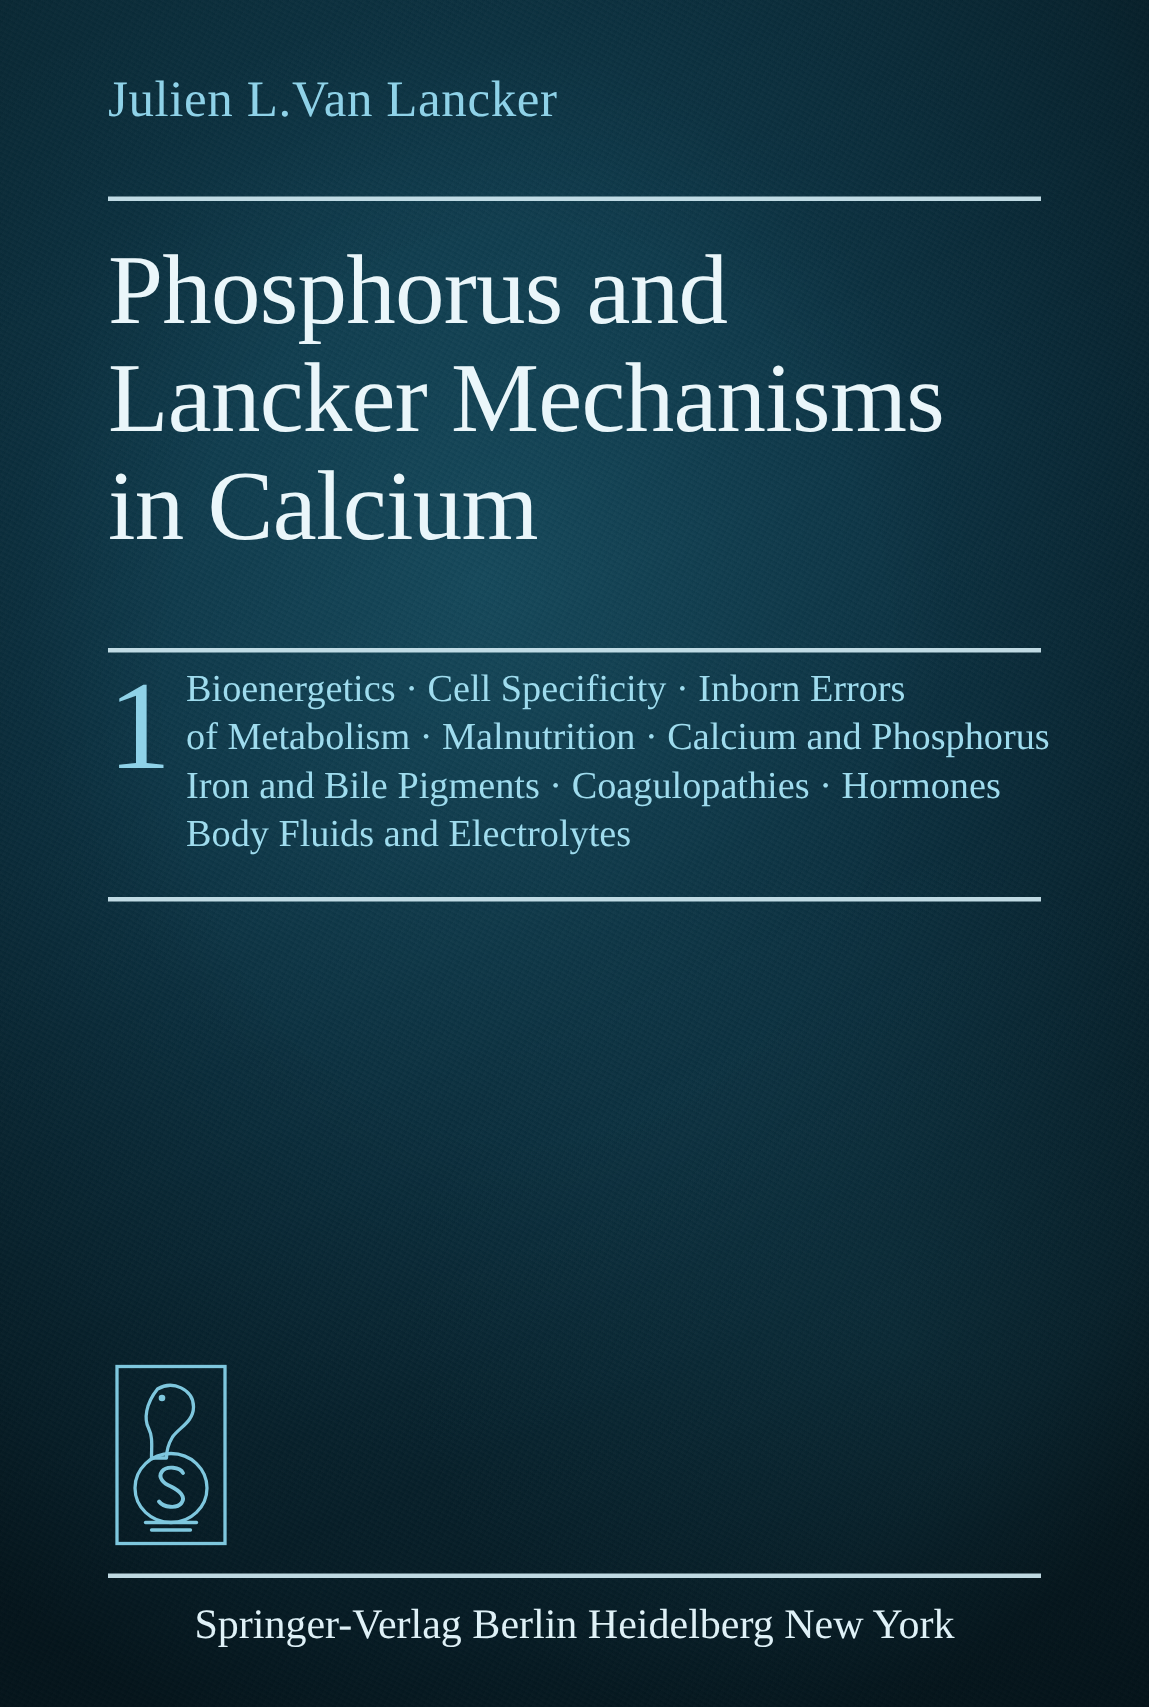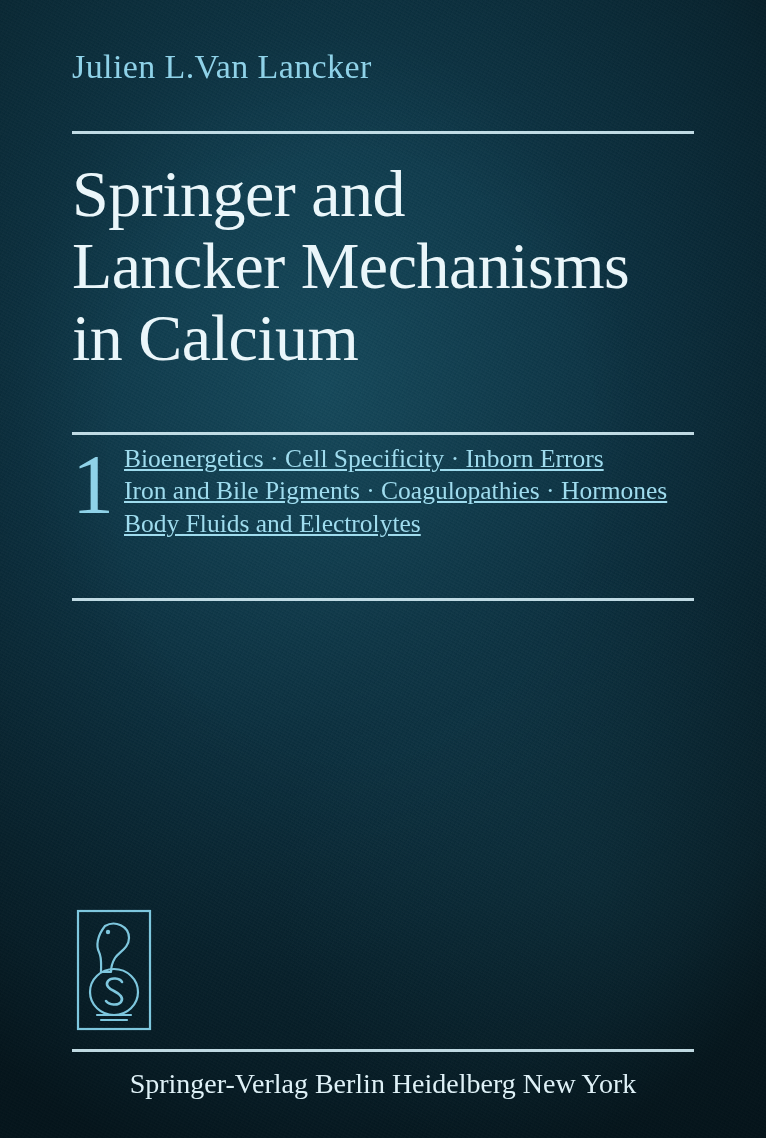--- a/index.html
+++ b/index.html
@@ -97,21 +97,21 @@
     width: 52px;
     flex: 0 0 52px;
     margin-top: 2px;
   }
   .subjects {
     flex: 1;
     font-size: 25.5px;
     line-height: 1.27;
     color: #9fdcee;
   }
-  .subjects .sline { display: block; white-space: nowrap; text-decoration: underline; }
+  .subjects .sline { display: block; white-space: nowrap; }
 
   .logo {
     position: absolute;
     left: 3px;
     top: 908px;
     width: 78px;
     height: 124px;
   }
 
   .publisher {
@@ -132,31 +132,32 @@
   <div class="grain"></div>
   <div class="vignette"></div>
 
   <div class="content">
 
     <div class="author">Julien L.Van Lancker</div>
 
     <div class="rule rule-top"></div>
 
     <div class="title">
-      <span class="line">Springer and</span>
+      <span class="line">Phosphorus and</span>
       <span class="line">Lancker Mechanisms</span>
       <span class="line">in Calcium</span>
     </div>
 
     <div class="rule rule-mid"></div>
 
     <div class="volume-block">
       <div class="volume-number">1</div>
       <div class="subjects">
         <span class="sline">Bioenergetics · Cell Specificity · Inborn Errors</span>
+        <span class="sline">of Metabolism · Malnutrition · Calcium and Phosphorus</span>
         <span class="sline">Iron and Bile Pigments · Coagulopathies · Hormones</span>
         <span class="sline">Body Fluids and Electrolytes</span>
       </div>
     </div>
 
     <div class="rule rule-bottom"></div>
 
     <div class="logo">
       <svg width="78" height="124" viewBox="0 0 78 124" xmlns="http://www.w3.org/2000/svg">
         <rect x="3" y="3" width="72" height="118" fill="none" stroke="#7ec7de" stroke-width="2.2"></rect>

